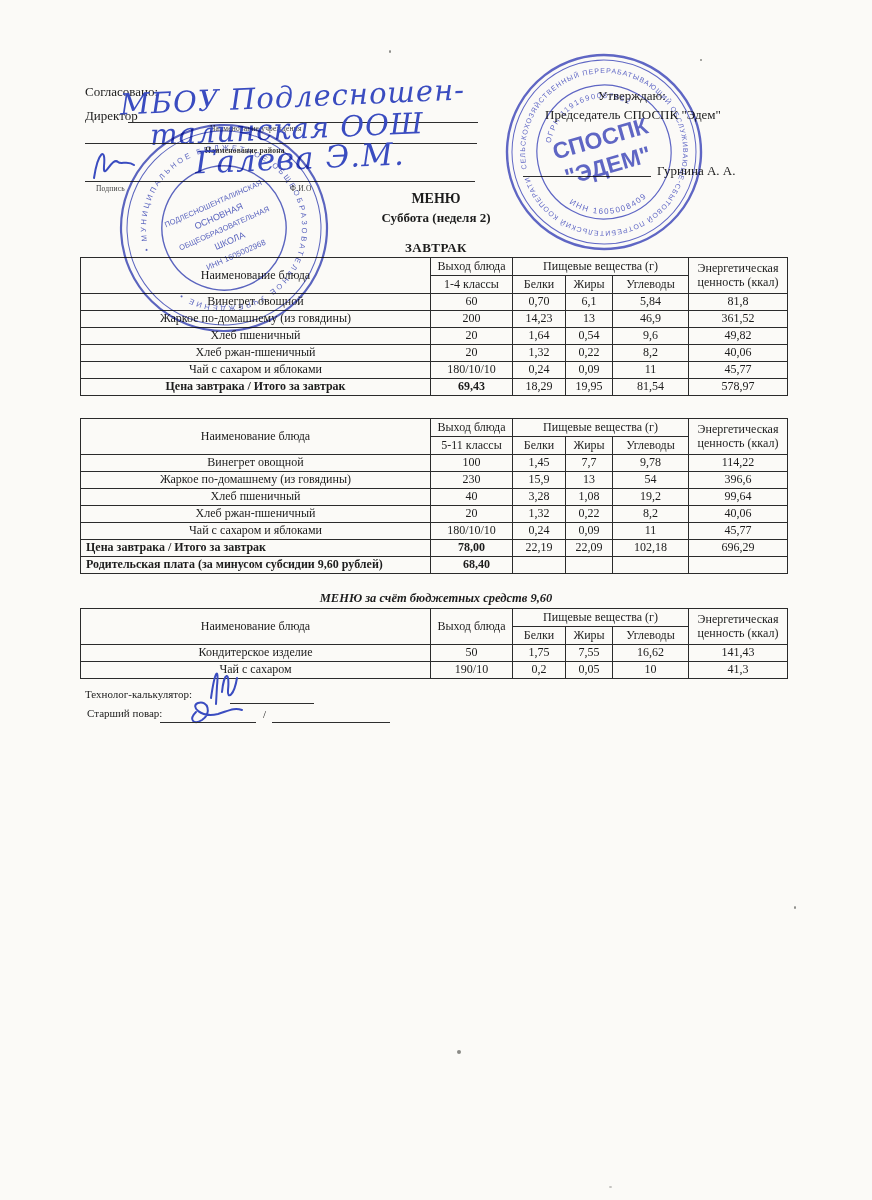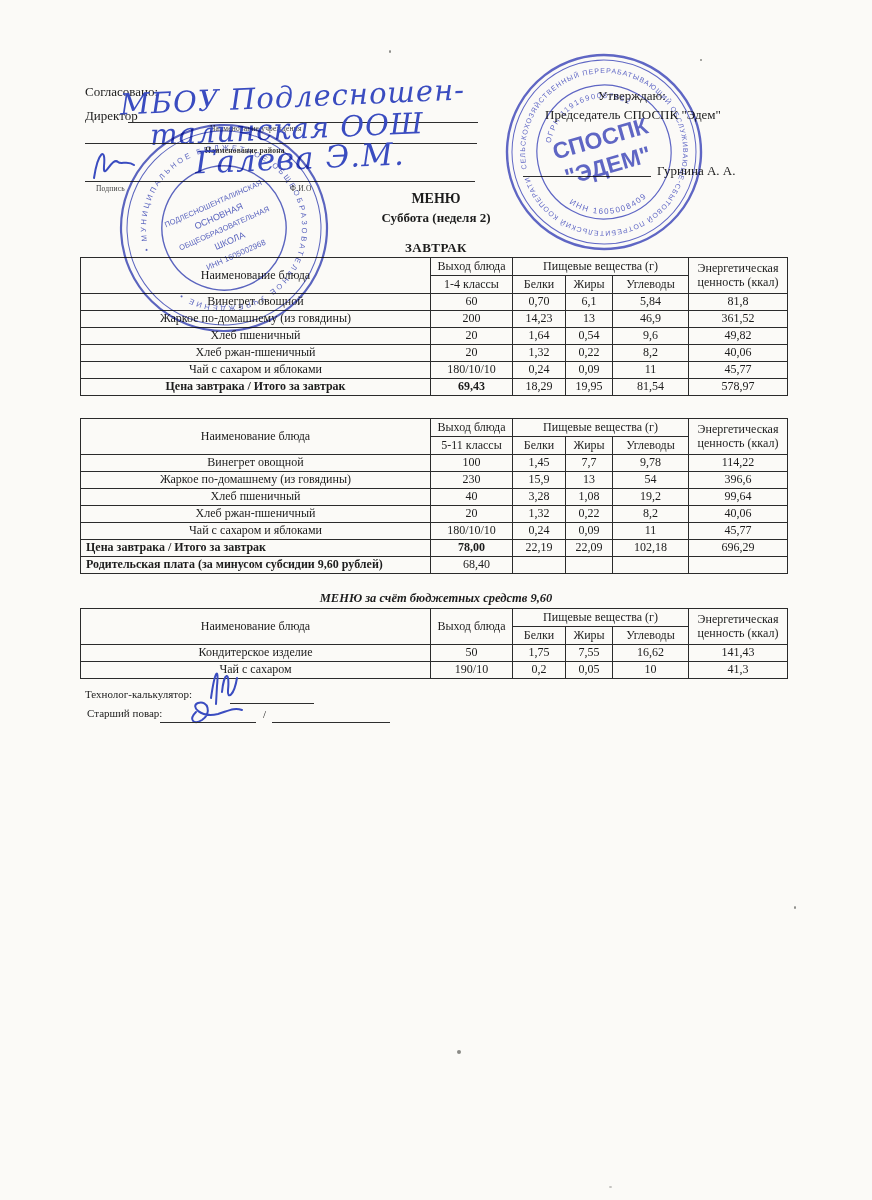--- a/index.html
+++ b/index.html
@@ -48,21 +48,21 @@
     overflow:hidden;
   }
   table.menu-table th{height:17px;}
   .class-label{font-weight:bold;}
   td.name-cell{text-align:left;padding-left:5px;}
   tr.total-row td:first-child{font-weight:bold;}
   tr.total-row td:nth-child(2){font-weight:bold;}
   tr.total-row.center-label td:first-child{text-align:center;}
   tr.total-row.left-label td:first-child{text-align:left;padding-left:5px;}
   tr.extra-row td:first-child{font-weight:bold;text-align:left;padding-left:5px;}
-  tr.extra-row td:nth-child(2){font-weight:normal;padding-left:12px;}
+  tr.extra-row td:nth-child(2){font-weight:bold;padding-left:12px;}
 
   .stamp{mix-blend-mode:multiply;opacity:.88;}
   .sig-svg path{stroke:#3a4cc0;stroke-width:2;fill:none;stroke-linecap:round;}
   .speck{position:absolute;background:#8a8a86;border-radius:50%;}
   .footer-lbl{font-size:11px;}
 </style>
 </head>
 <body>
 
 <div class="abs lbl" style="left:85px;top:84px;">Согласовано:</div>

